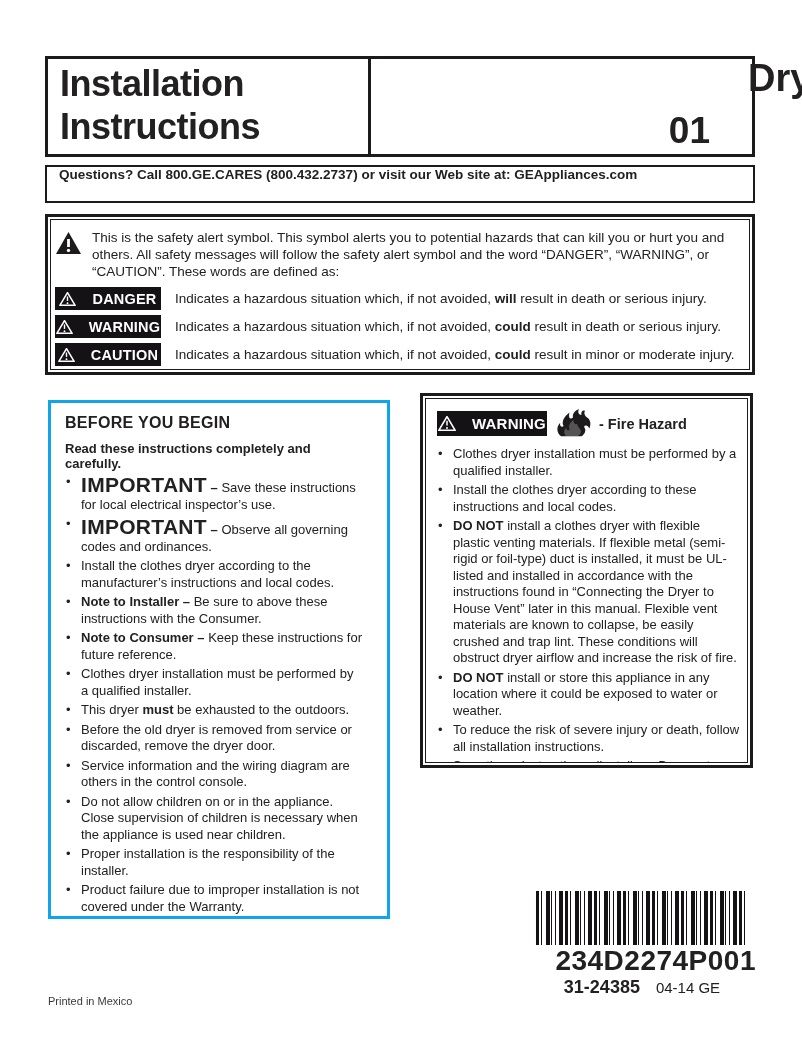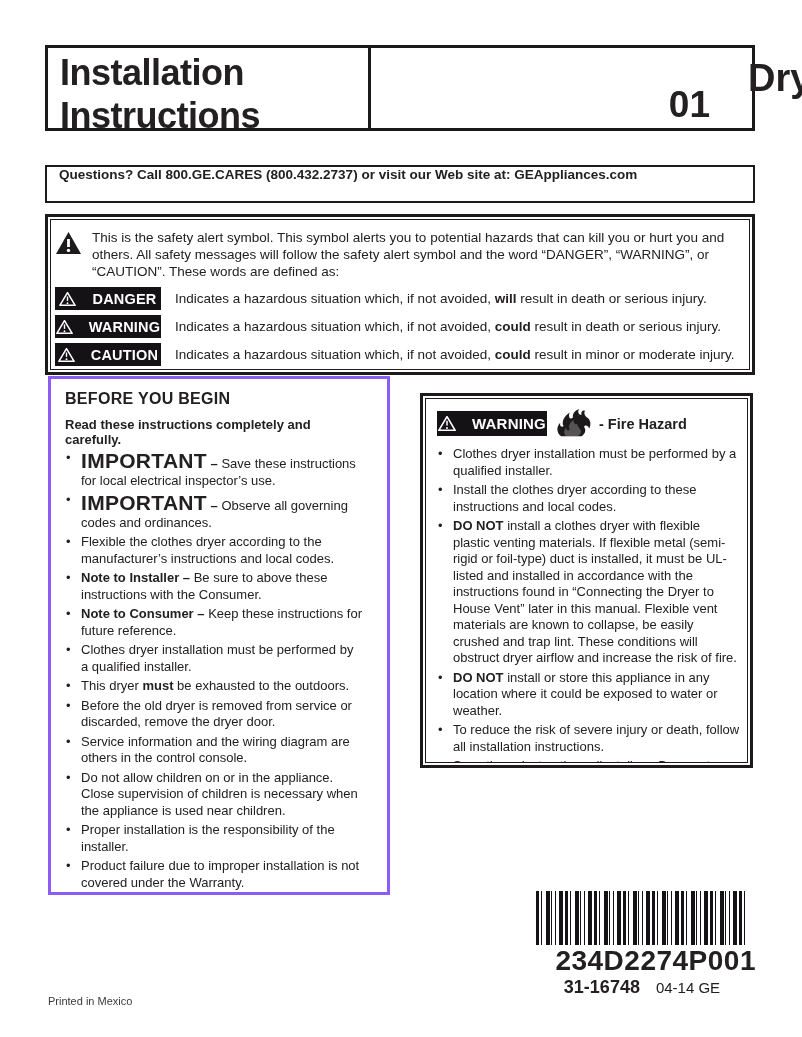--- a/index.html
+++ b/index.html
@@ -2,21 +2,21 @@
 <html><head>
 <meta charset="utf-8">
 <style>
   html,body{margin:0;padding:0;background:#fff;}
   .page{position:relative;width:802px;height:1037px;background:#ffffff;overflow:hidden;
         font-family:"Liberation Sans",sans-serif;color:#232021;}
   .b{font-weight:bold;}
   .imp{font-weight:bold;font-size:21px;line-height:22px;letter-spacing:.3px;}
 
   
-  .header-box{position:absolute;left:45px;top:45px;width:710px;height:86px;
+  .header-box{position:absolute;left:45px;top:56px;width:710px;height:101px;
               border:3px solid #1c1a1b;box-sizing:border-box;display:flex;}
   .header-left{width:323px;border-right:3px solid #1c1a1b;padding:3px 0 0 12px;box-sizing:border-box;}
   .doc-title{font-size:36px;font-weight:bold;line-height:43px;letter-spacing:-.5px;}
   .header-right{flex:1;position:relative;}
   .page-number{position:absolute;right:42px;bottom:2px;font-size:37px;font-weight:bold;}
   .corner-title{position:absolute;left:748px;top:57px;font-size:38px;font-weight:bold;white-space:nowrap;}
 
   
   .contact-bar{position:absolute;left:45px;top:165px;width:710px;height:38px;
                border:2px solid #1c1a1b;box-sizing:border-box;display:flex;align-items:flex-start;
@@ -31,22 +31,22 @@
   .alert-icon{flex:none;margin-top:2px;}
   .safety-intro{font-size:13.5px;line-height:17px;max-width:652px;}
   .levels{margin-top:7px;}
   .level-row{display:flex;align-items:center;margin-top:5px;}
   .badge{background:#141214;color:#fff;height:23px;width:106px;flex:none;
          display:inline-flex;align-items:center;justify-content:center;gap:16px;
          font-weight:bold;font-size:14.5px;letter-spacing:.2px;}
   .level-text{margin-left:14px;font-size:13.5px;line-height:17px;}
 
   
-  .byb-box{position:absolute;left:48px;top:376px;width:342px;height:519px;
-           border:3px solid #8b5cf6;box-sizing:border-box;padding:11px 23px 0 14px;overflow:hidden;}
+  .byb-box{position:absolute;left:48px;top:400px;width:342px;height:519px;
+           border:3px solid #0ea5e9;box-sizing:border-box;padding:11px 23px 0 14px;overflow:hidden;}
   .section-title{font-size:16px;font-weight:bold;letter-spacing:.3px;}
   .lead{font-size:13px;font-weight:bold;margin-top:9px;}
   .bullet{display:flex;margin-top:3px;}
   .dot{width:15px;flex:none;padding-left:1px;font-size:13px;line-height:16.5px;}
   .btxt{font-size:13px;line-height:16.5px;flex:1;}
 
   
   .fire-box{position:absolute;left:420px;top:393px;width:333px;height:375px;
             border:3px solid #1c1a1b;box-sizing:border-box;}
   .fire-inner{position:absolute;inset:2px;border:1px solid #1c1a1b;
@@ -148,21 +148,21 @@
         <div class="bullet">
           <span class="dot">•</span>
           <span class="btxt"><span class="imp">IMPORTANT</span><span class="b"> – </span><span>Save these instructions for local electrical inspector’s use.</span></span>
         </div>
         <div class="bullet">
           <span class="dot">•</span>
           <span class="btxt"><span class="imp">IMPORTANT</span><span class="b"> – </span><span>Observe all governing codes and ordinances.</span></span>
         </div>
         <div class="bullet">
           <span class="dot">•</span>
-          <span class="btxt"><span>Flexible the clothes dryer according to the manufacturer’s instructions and local codes.</span></span>
+          <span class="btxt"><span>Install the clothes dryer according to the manufacturer’s instructions and local codes.</span></span>
         </div>
         <div class="bullet">
           <span class="dot">•</span>
           <span class="btxt"><span class="b">Note to Installer – </span><span>Be sure to above these instructions with the Consumer.</span></span>
         </div>
         <div class="bullet">
           <span class="dot">•</span>
           <span class="btxt"><span class="b">Note to Consumer – </span><span>Keep these instructions for future reference.</span></span>
         </div>
         <div class="bullet">
@@ -245,20 +245,20 @@
             <span class="btxt"><span>Save these instructions. (Installers: Be sure to leave these instructions with the customer.)</span></span>
           </div>
         </div>
     </div>
   </div>
 
   <div class="barcode-block">
     <div class="barcode"></div>
     <div class="part-number">234D2274P001</div>
     <div class="doc-line">
-      <span class="doc-number">31-16748</span>
+      <span class="doc-number">31-24385</span>
       <span class="date-code">04-14 GE</span>
     </div>
   </div>
 
   <div class="printed">Printed in Mexico</div>
 
 </div>
 
 </body></html>

